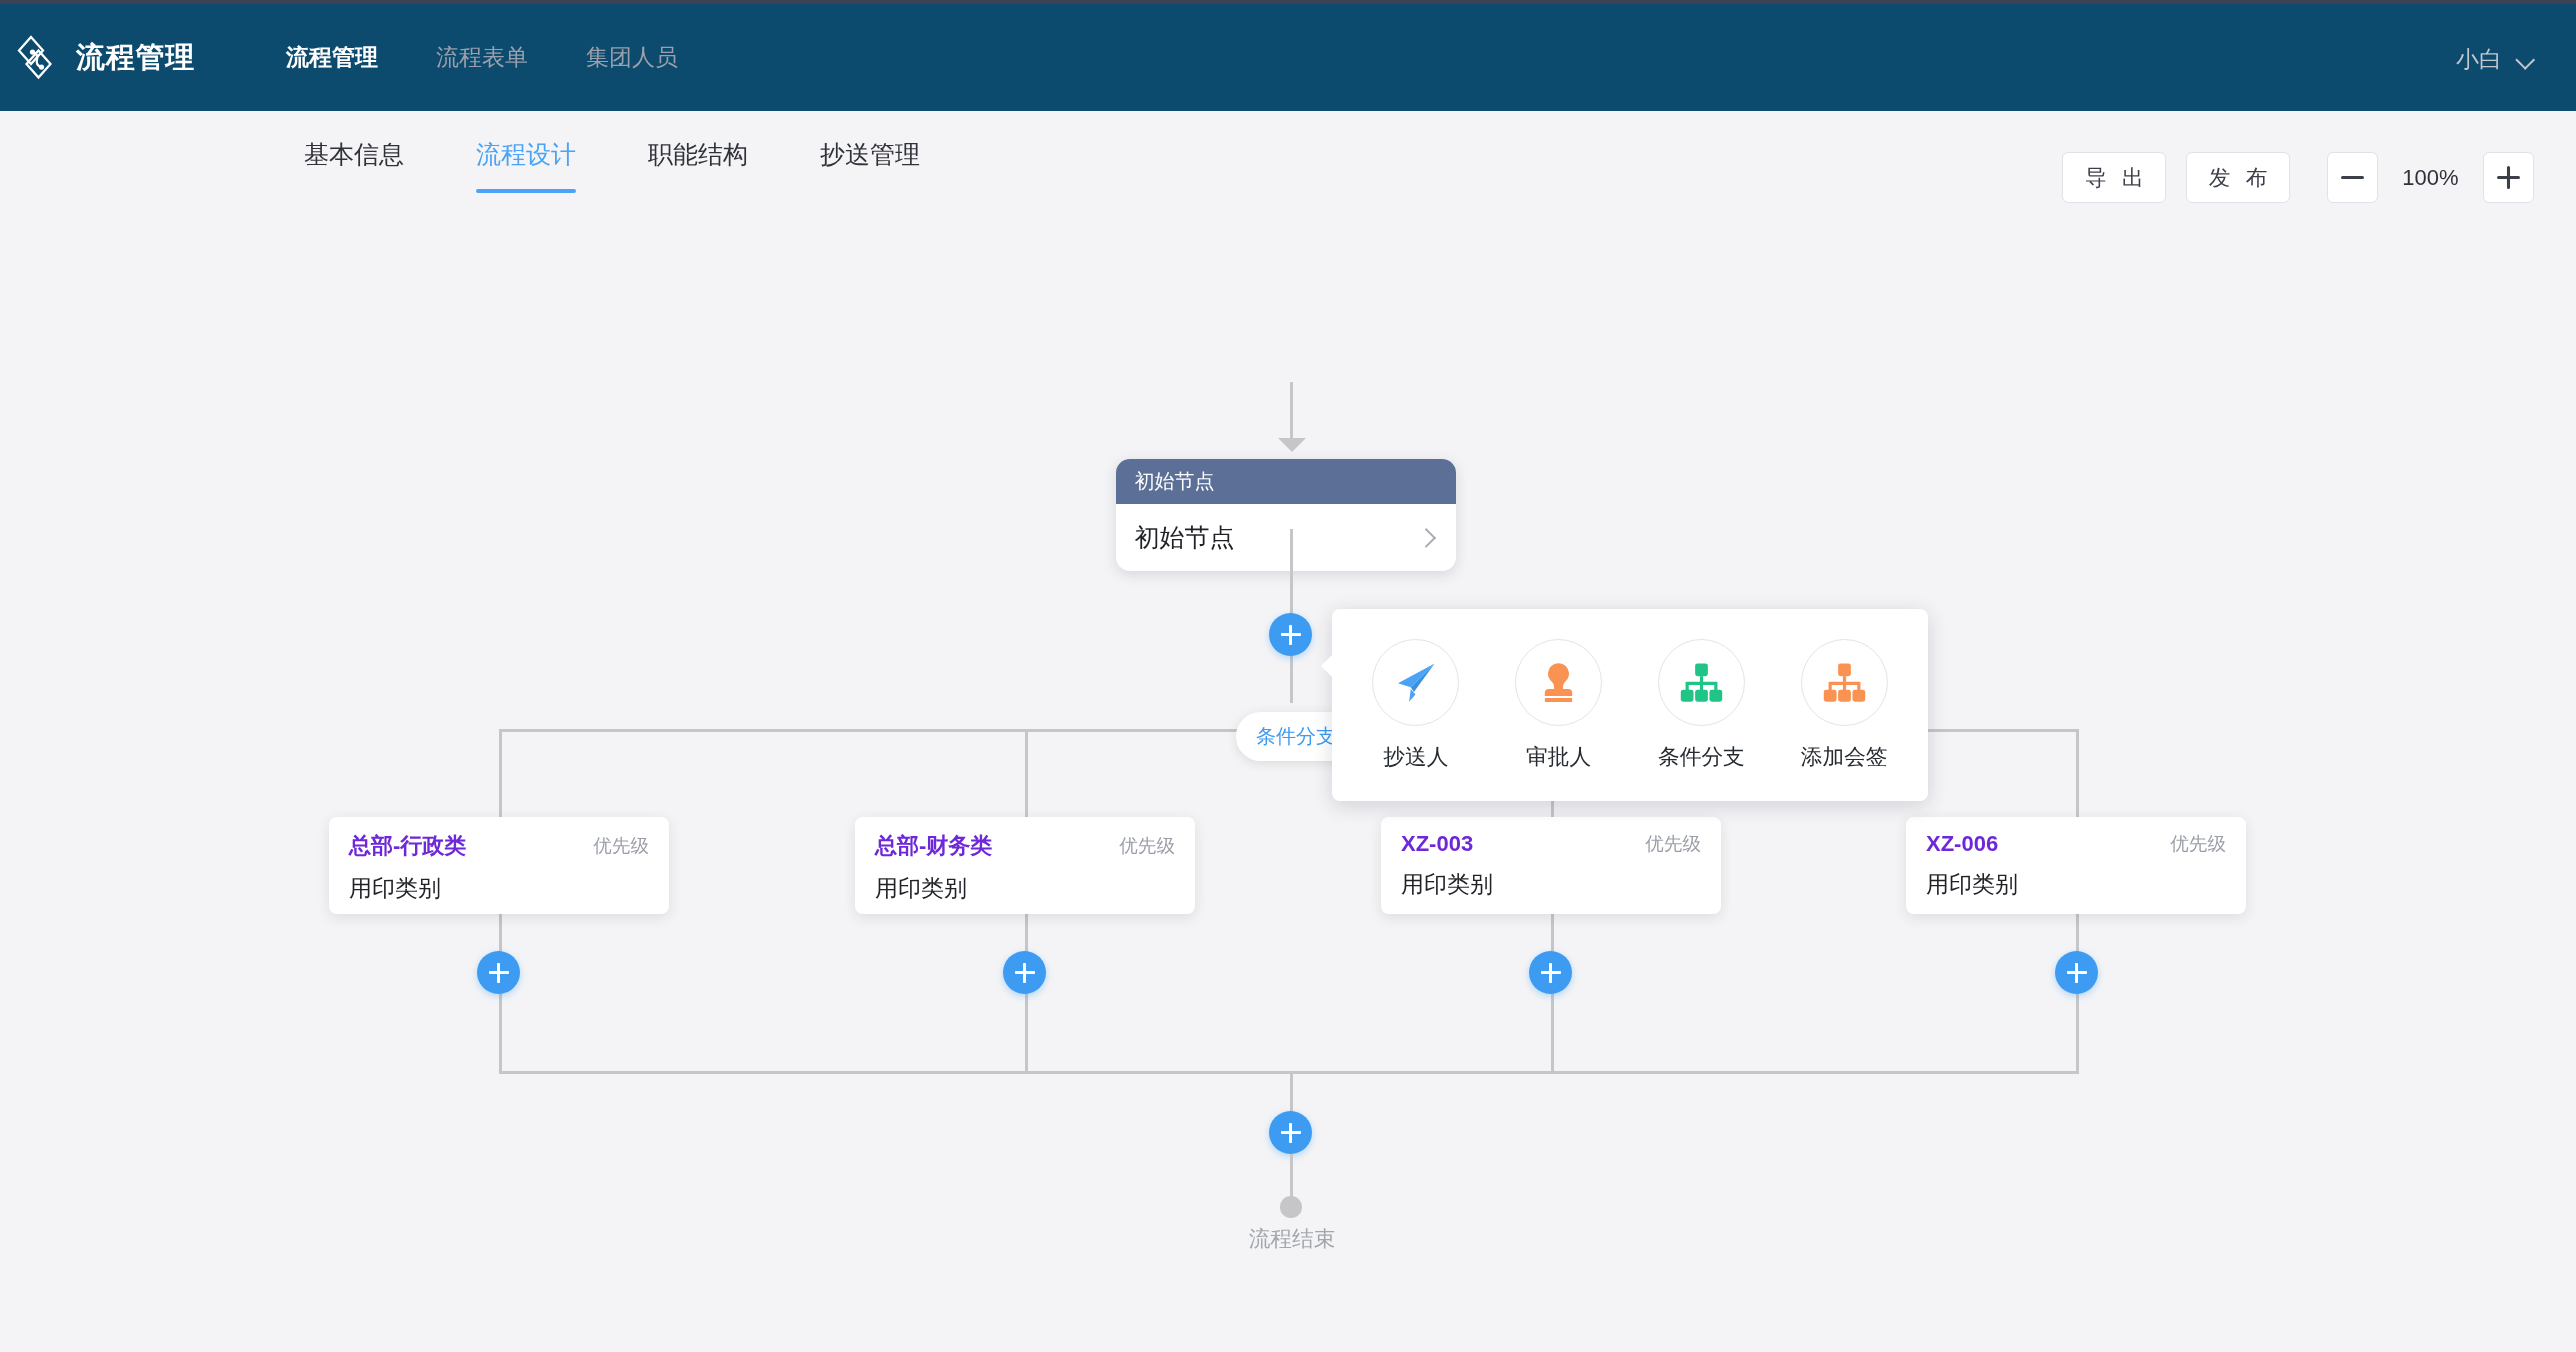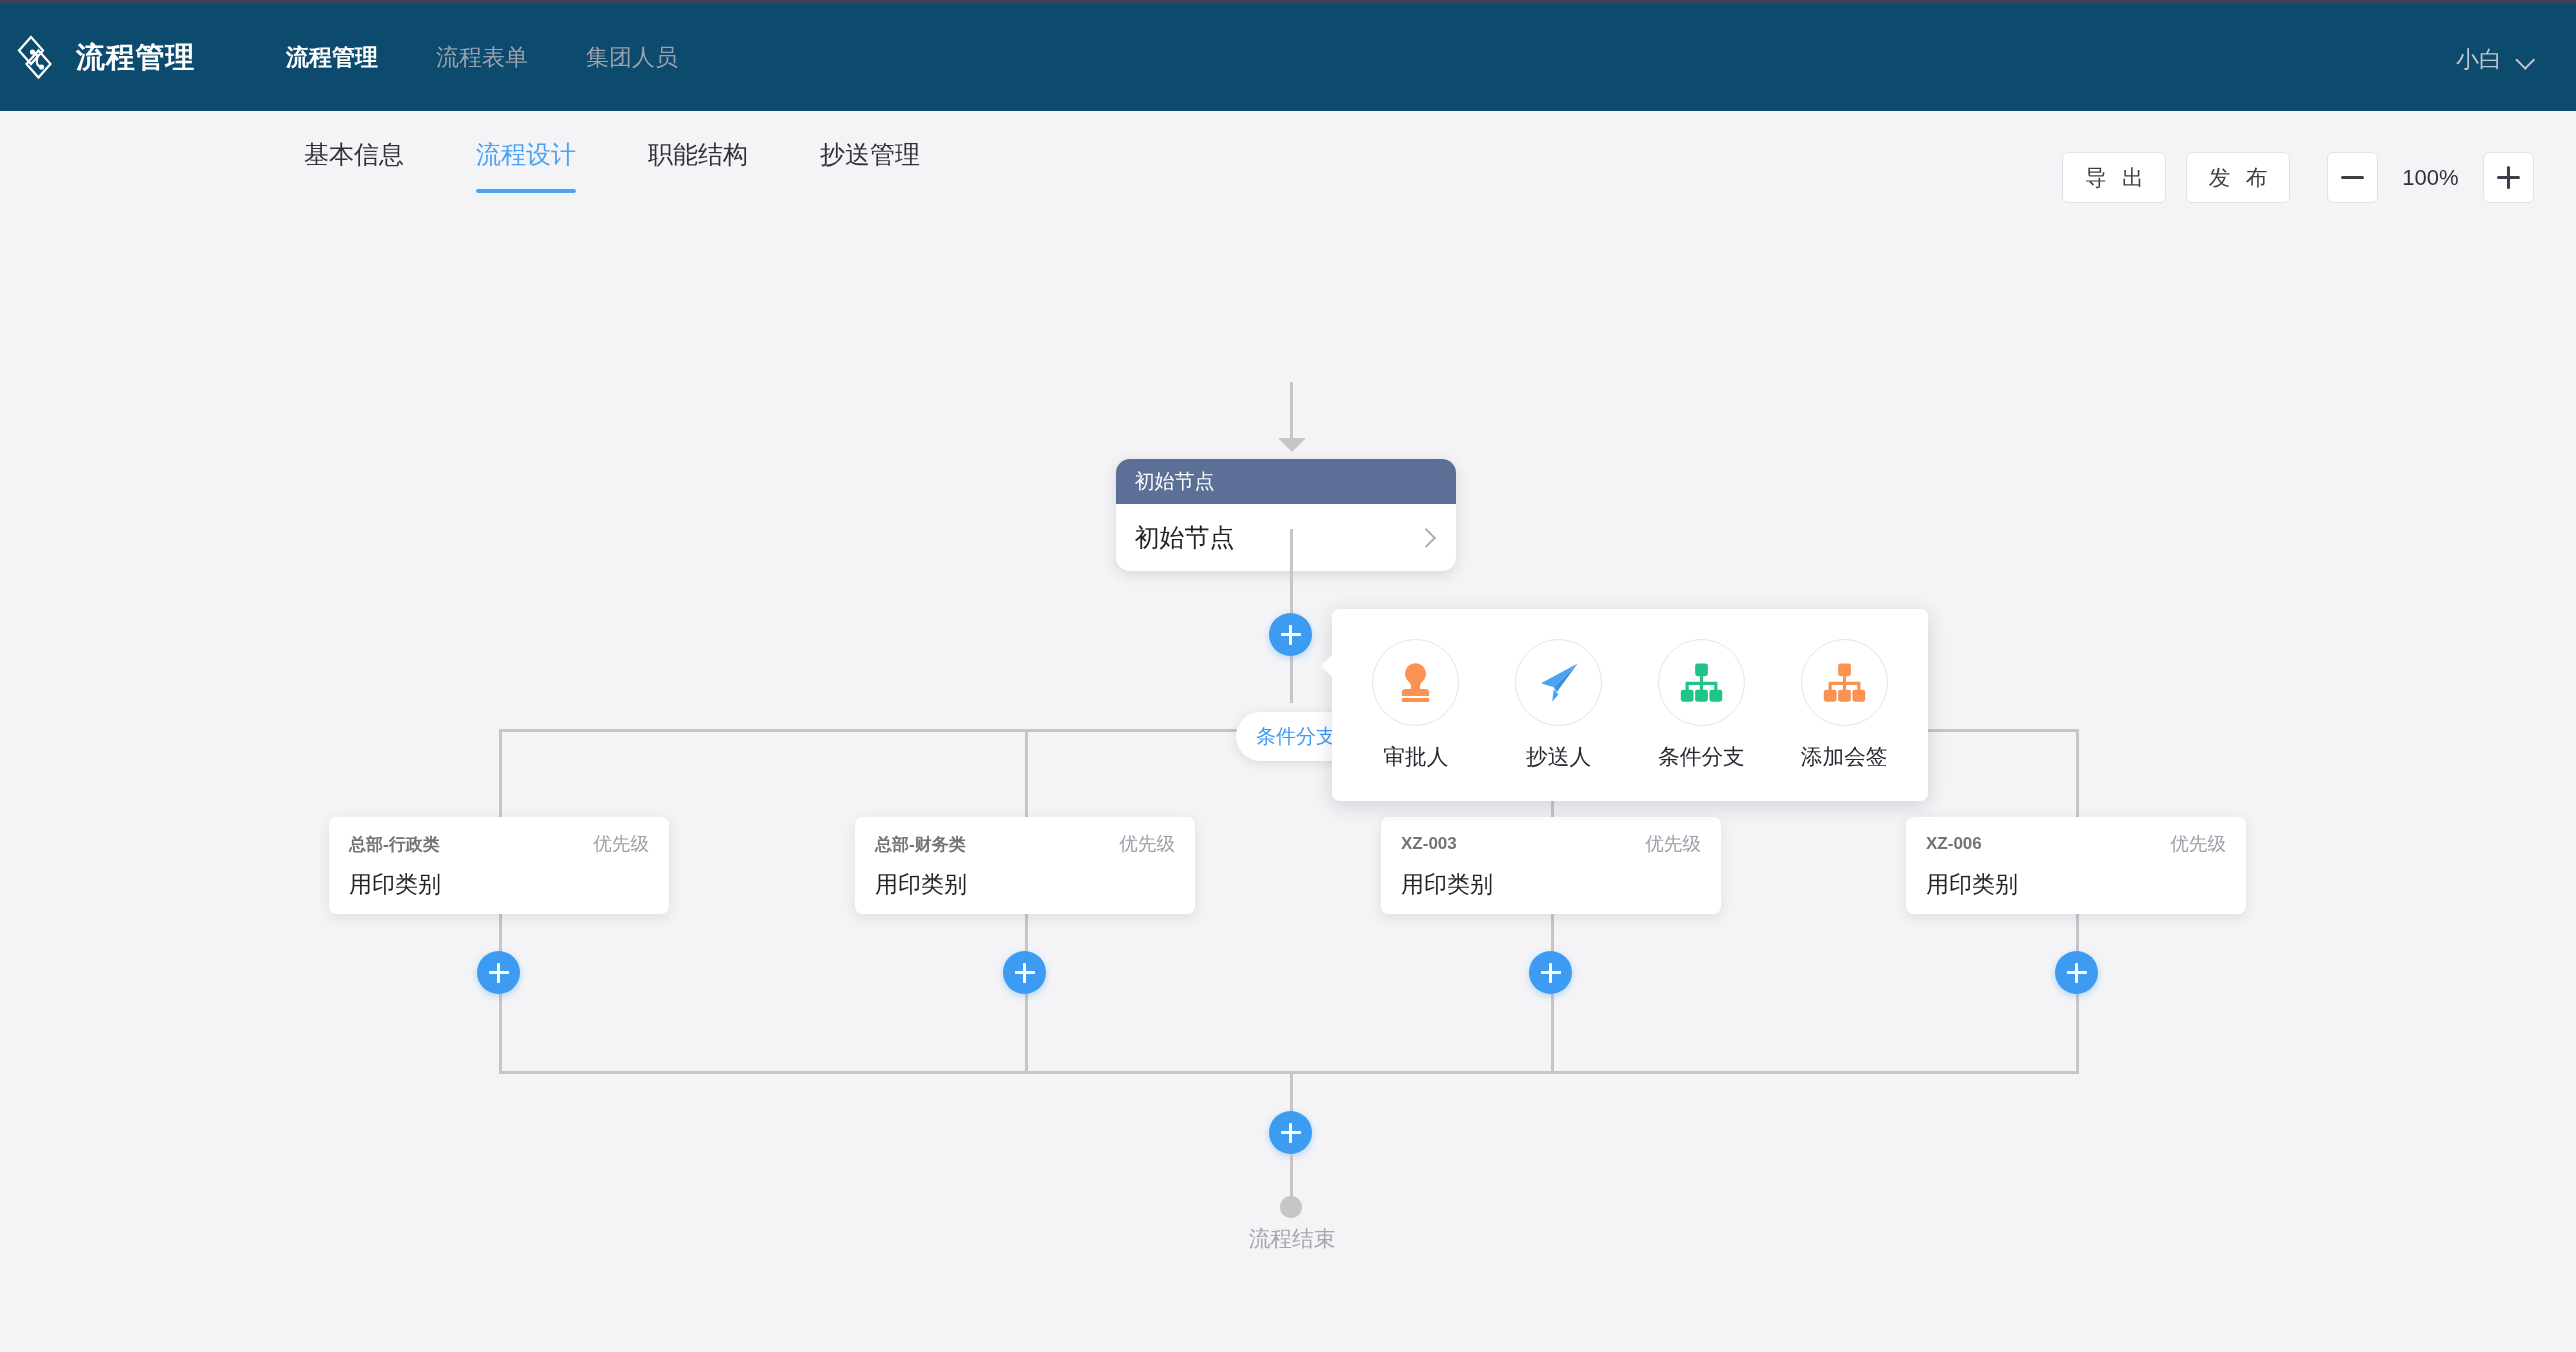--- a/index.html
+++ b/index.html
@@ -146,21 +146,21 @@
   }
 
   
   .branch-card {
     position: absolute; width: 340px; height: 97px;
     background: #ffffff; border-radius: 7.7px;
     box-shadow: 0 3.1px 12.4px rgba(30,40,60,0.10);
     cursor: pointer; padding: 14px 20px 0 20px; z-index: 3;
   }
   .branch-row { display: flex; align-items: center; justify-content: space-between; }
-  .branch-code { font-size: 17px; color: #737373; font-weight: 600; white-space: nowrap; }
+  .branch-code { font-size: 22px; color: #6d28d9; font-weight: 600; white-space: nowrap; }
   .branch-prio { font-size: 18.6px; color: #9a9ea7; white-space: nowrap; }
   .branch-title { font-size: 23px; color: #1f2126; margin-top: 12.4px; }
 
   
   .popup {
     position: absolute; left: 1332px; top: 411px;
     width: 596px; height: 192px;
     background: #ffffff; border-radius: 7.7px;
     box-shadow: 0 4.6px 20px rgba(30,40,60,0.16);
     display: flex; align-items: center; justify-content: space-around;
@@ -314,36 +314,36 @@
   <div class="plus" style="left:1269px; top:913px;"></div>
   <div class="vline" style="left:1290px; top:956px; height:51px;"></div>
   <div class="end-dot"></div>
   <div class="end-label">流程结束</div>
 
   <div class="popup">
 
     <div class="popup-item">
       <div class="popup-circle">
         <svg width="51" height="51" viewBox="0 0 64 64">
-          <path d="M32 8 a13 13 0 0 1 9 22.4 c-2.6 2.4-3.3 4.4-3.3 7.1 l0 2.5 l6.5 0 a5 5 0 0 1 5 5 l0 4 l-34.4 0 l0-4 a5 5 0 0 1 5-5 l6.5 0 l0-2.5 c0-2.7-0.7-4.7-3.3-7.1 A13 13 0 0 1 32 8 Z" fill="#fa9251"></path>
-          <rect x="14.8" y="51.5" width="34.4" height="5" rx="1" fill="#fa9251"></rect>
-        </svg>
-      </div>
-      <div class="popup-label">审批人</div>
-    </div>
-
-    <div class="popup-item">
-      <div class="popup-circle">
-        <svg width="51" height="51" viewBox="0 0 64 64">
           <path d="M56 8 L10 33 L26 38 Z" fill="#4aa3f5"></path>
           <path d="M56 8 L30 44 L26 38 Z" fill="#3d8fe0"></path>
           <path d="M26 40 L24 56 L32 47 Z" fill="#4aa3f5"></path>
         </svg>
       </div>
       <div class="popup-label">抄送人</div>
+    </div>
+
+    <div class="popup-item">
+      <div class="popup-circle">
+        <svg width="51" height="51" viewBox="0 0 64 64">
+          <path d="M32 8 a13 13 0 0 1 9 22.4 c-2.6 2.4-3.3 4.4-3.3 7.1 l0 2.5 l6.5 0 a5 5 0 0 1 5 5 l0 4 l-34.4 0 l0-4 a5 5 0 0 1 5-5 l6.5 0 l0-2.5 c0-2.7-0.7-4.7-3.3-7.1 A13 13 0 0 1 32 8 Z" fill="#fa9251"></path>
+          <rect x="14.8" y="51.5" width="34.4" height="5" rx="1" fill="#fa9251"></rect>
+        </svg>
+      </div>
+      <div class="popup-label">审批人</div>
     </div>
 
     <div class="popup-item">
       <div class="popup-circle">
         <svg width="51" height="51" viewBox="0 0 64 64">
           <rect x="24" y="8" width="16" height="16" rx="3" fill="#20c486"></rect>
           <rect x="30" y="24" width="4" height="10" fill="#20c486"></rect>
           <rect x="12" y="31" width="40" height="4" rx="1" fill="#20c486"></rect>
           <rect x="12" y="34" width="4" height="8" fill="#20c486"></rect>
           <rect x="30" y="34" width="4" height="8" fill="#20c486"></rect>

